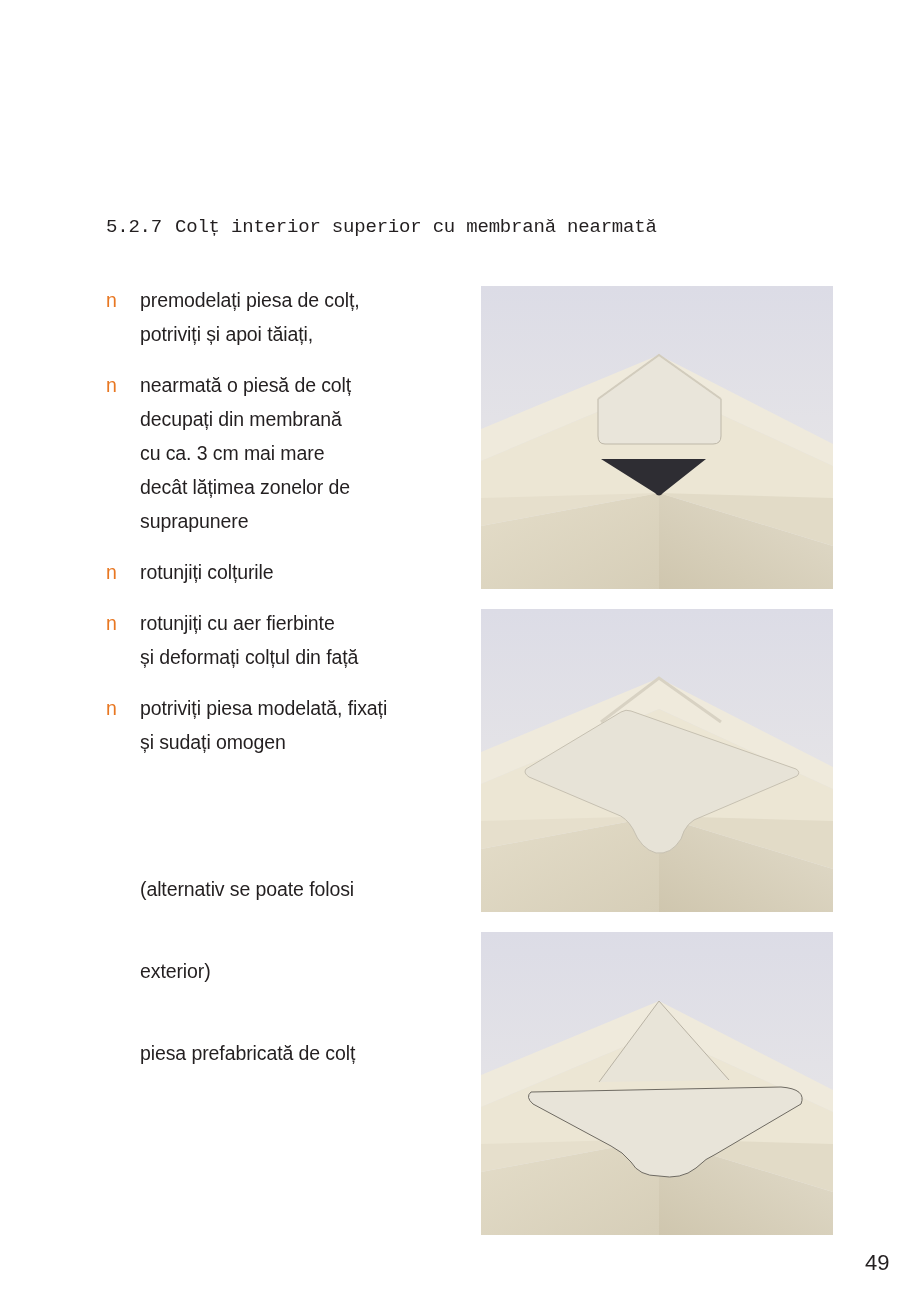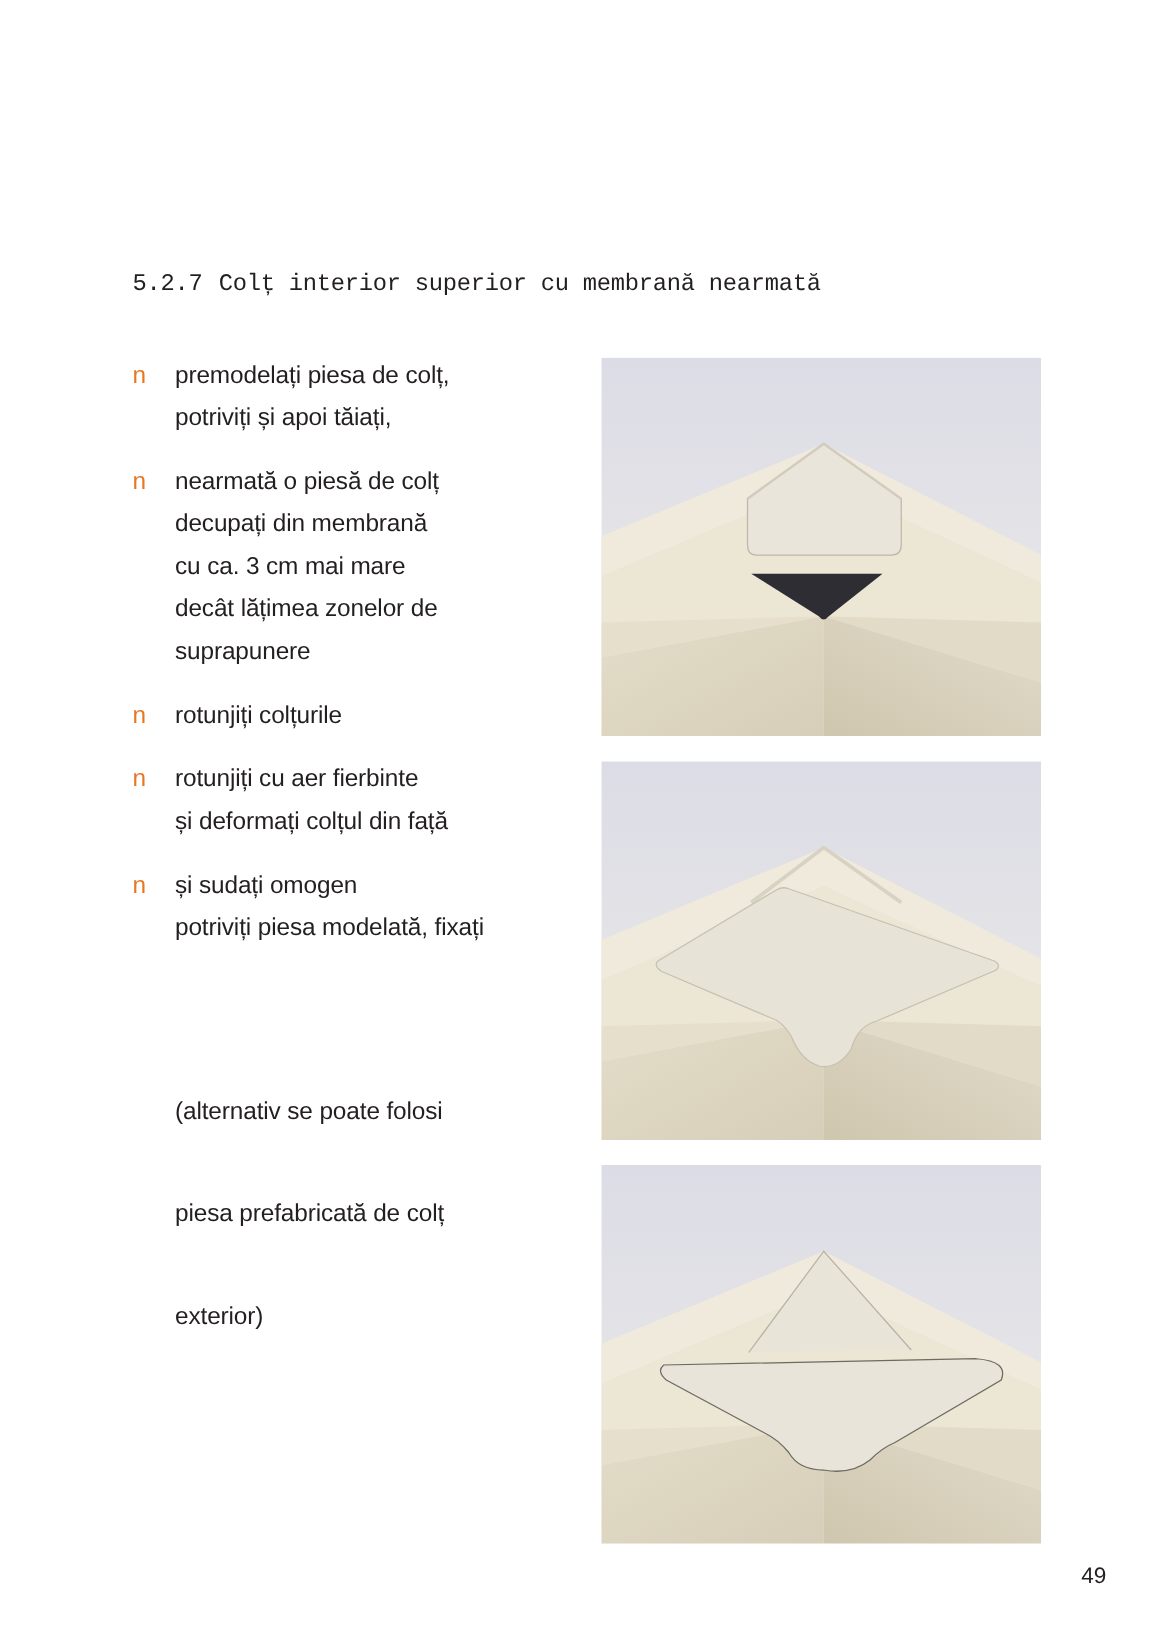--- a/index.html
+++ b/index.html
@@ -15,21 +15,21 @@
     .list { position: absolute; left: 106px; top: 283px; width: 350px; }
     .item { position: relative; padding-left: 34px; font-size: 19.5px; line-height: 34px;
       font-family: "Liberation Sans", sans-serif; margin-bottom: 17px; letter-spacing: -0.1px; }
     .bullet { position: absolute; left: 0; top: 0; color: #e87722; }
     .item .line { display: block; }
     .note { position: absolute; left: 140px; top: 824px; font-size: 19.5px; line-height: 34px;
       font-family: "Liberation Sans", sans-serif; letter-spacing: -0.1px; }
     .note .line { display: block; margin-top: 48px; }
     .photo { position: absolute; left: 481px; width: 352px; height: 303px; overflow: hidden; }
     .photo svg { display: block; width: 100%; height: 100%; }
-    .pageno { position: absolute; left: 865px; top: 1250px; font-size: 18px;
+    .pageno { position: absolute; left: 865px; top: 1250px; font-size: 22px;
       font-family: "Liberation Sans", sans-serif; }
   </style>
 </head>
 <body>
 
 <div class="heading">
   <span class="num">5.2.7</span><span>Colț interior superior cu membrană nearmată</span>
 </div>
 
 <div class="list">
@@ -50,29 +50,29 @@
     <span class="bullet">n</span>
     <span class="line">rotunjiți colțurile</span>
   </div>
   <div class="item">
     <span class="bullet">n</span>
     <span class="line">rotunjiți cu aer fierbinte</span>
     <span class="line">și deformați colțul din față</span>
   </div>
   <div class="item">
     <span class="bullet">n</span>
+    <span class="line">potriviți piesa modelată, fixați</span>
     <span class="line">și sudați omogen</span>
-    <span class="line">potriviți piesa modelată, fixați</span>
   </div>
 </div>
 
 <div class="note">
   <span class="line">(alternativ se poate folosi</span>
+  <span class="line">exterior)</span>
   <span class="line">piesa prefabricată de colț</span>
-  <span class="line">exterior)</span>
 </div>
 
 <div class="photo" style="top:286px;">
   <svg viewBox="0 0 352 303" preserveAspectRatio="none">
     <defs>
       <linearGradient id="bg1" x1="0" y1="0" x2="0" y2="1">
         <stop offset="0" stop-color="#dcdce6"></stop>
           <stop offset="1" stop-color="#eceae8"></stop>
       </linearGradient>
       <linearGradient id="wallL" x1="0" y1="0" x2="1" y2="1">

